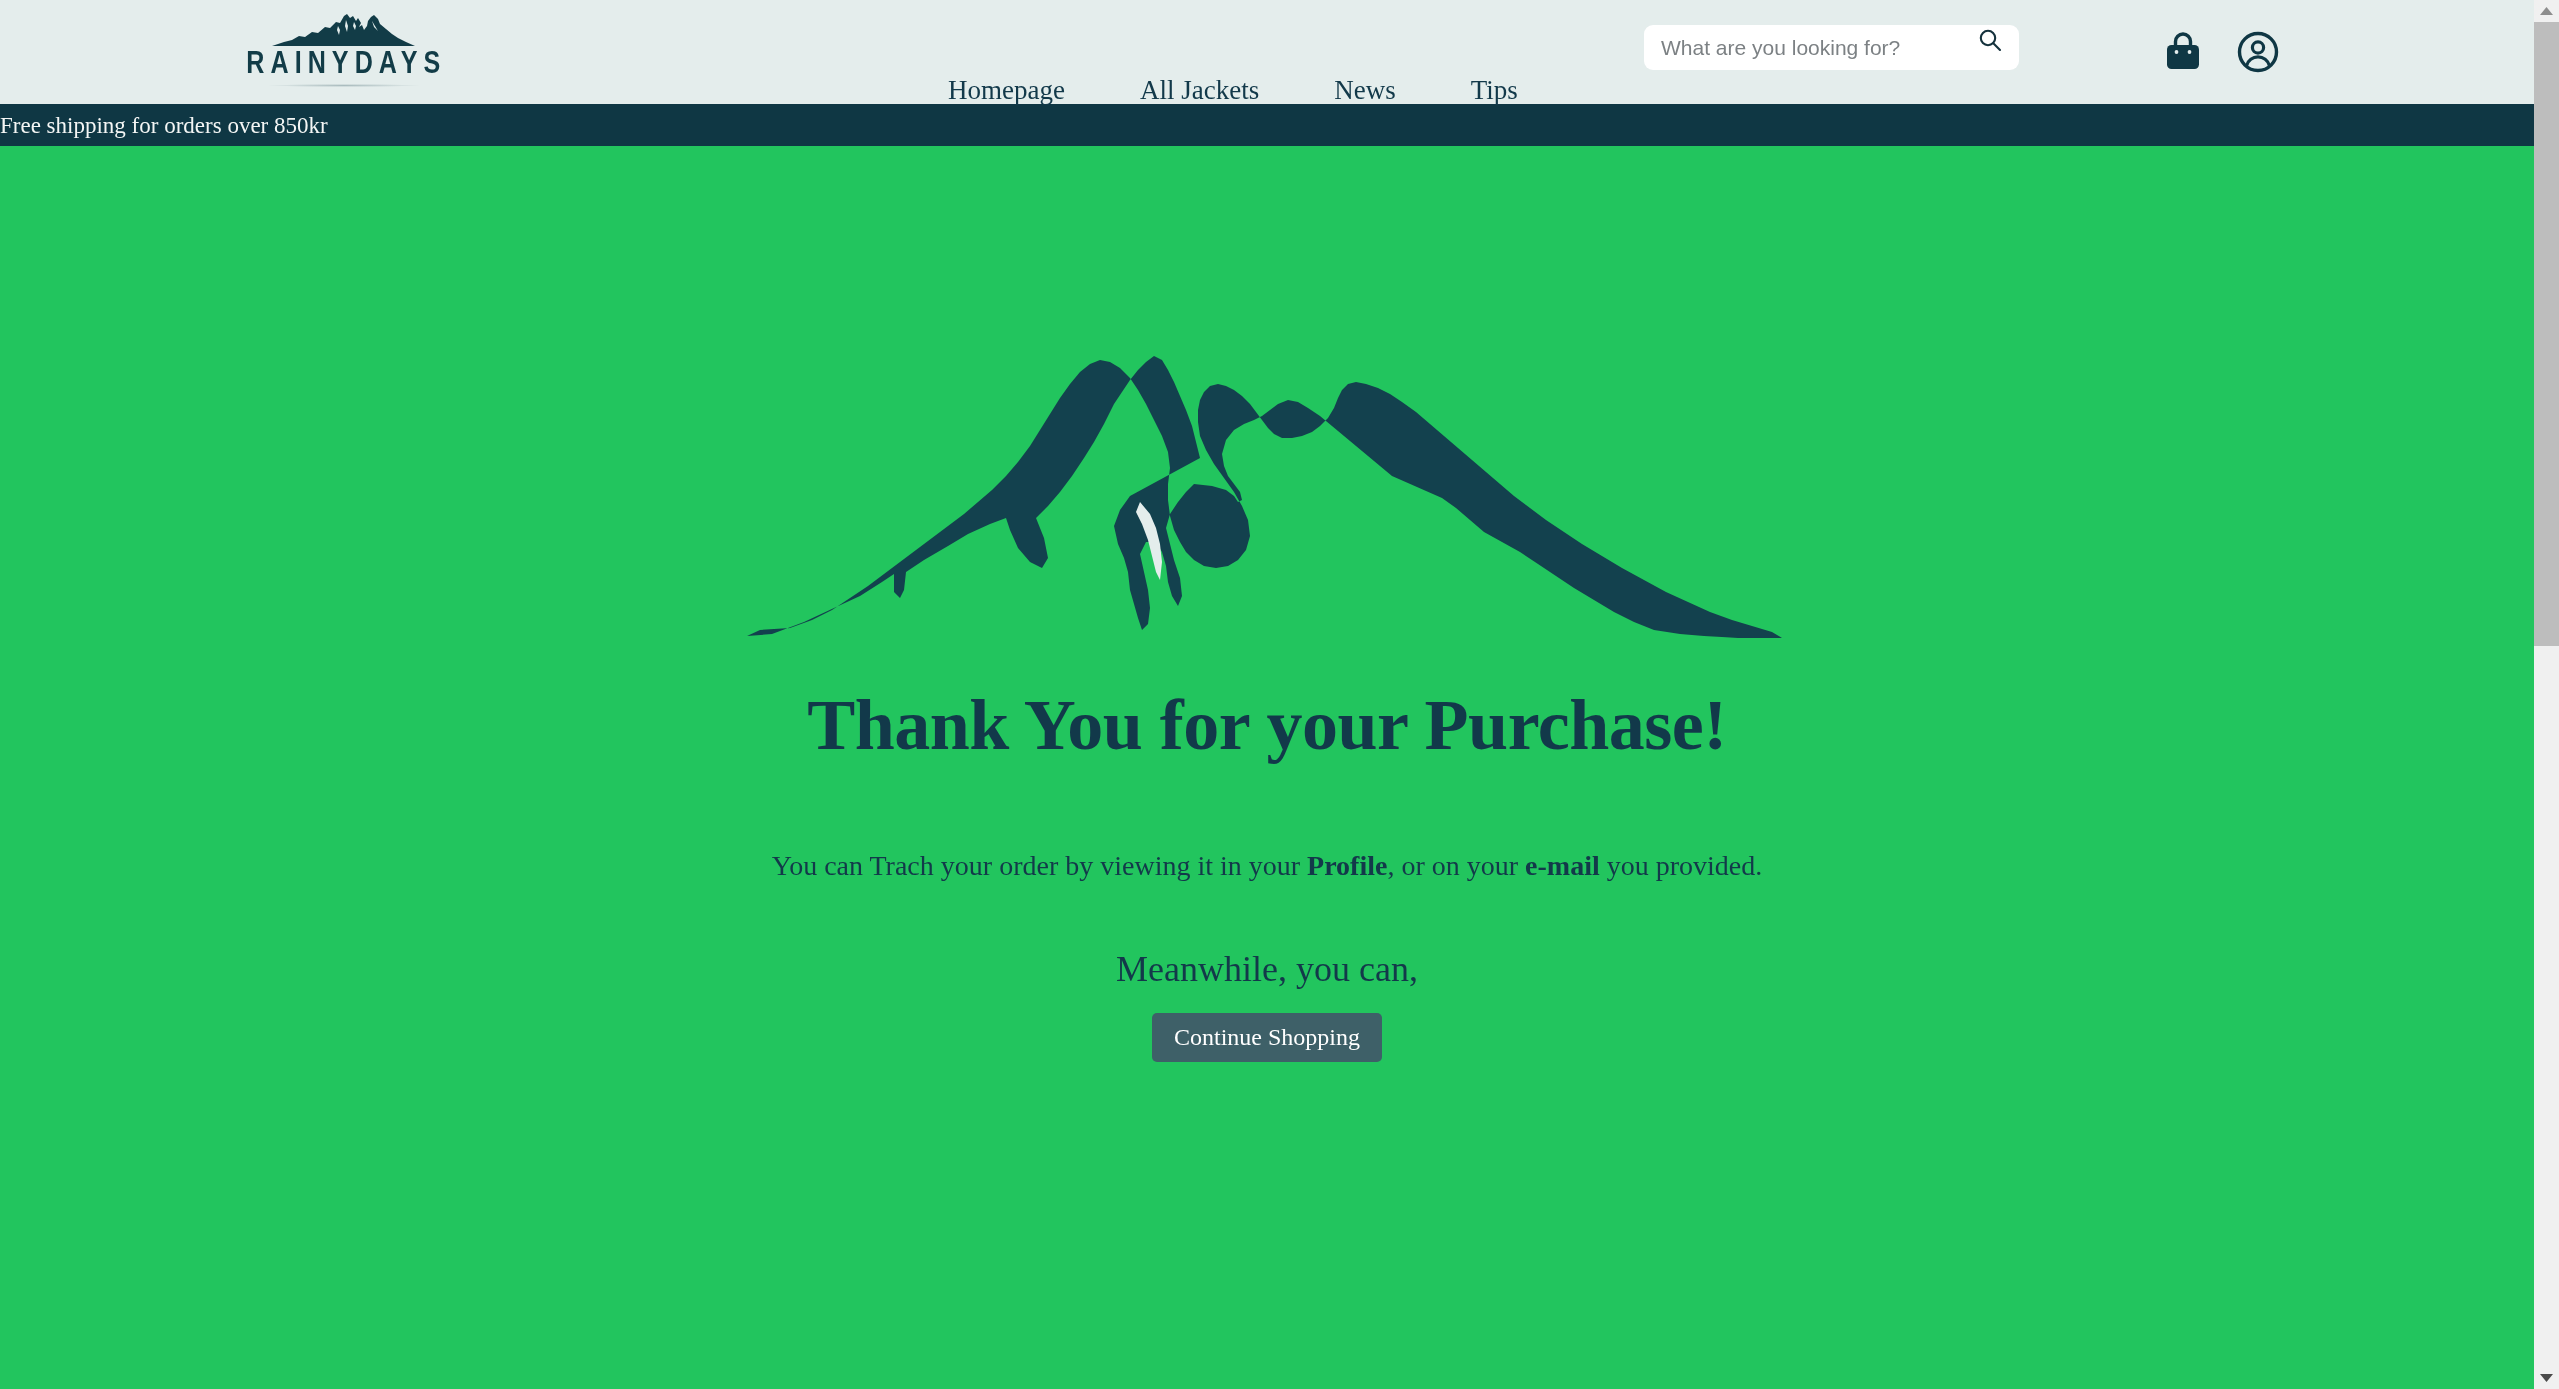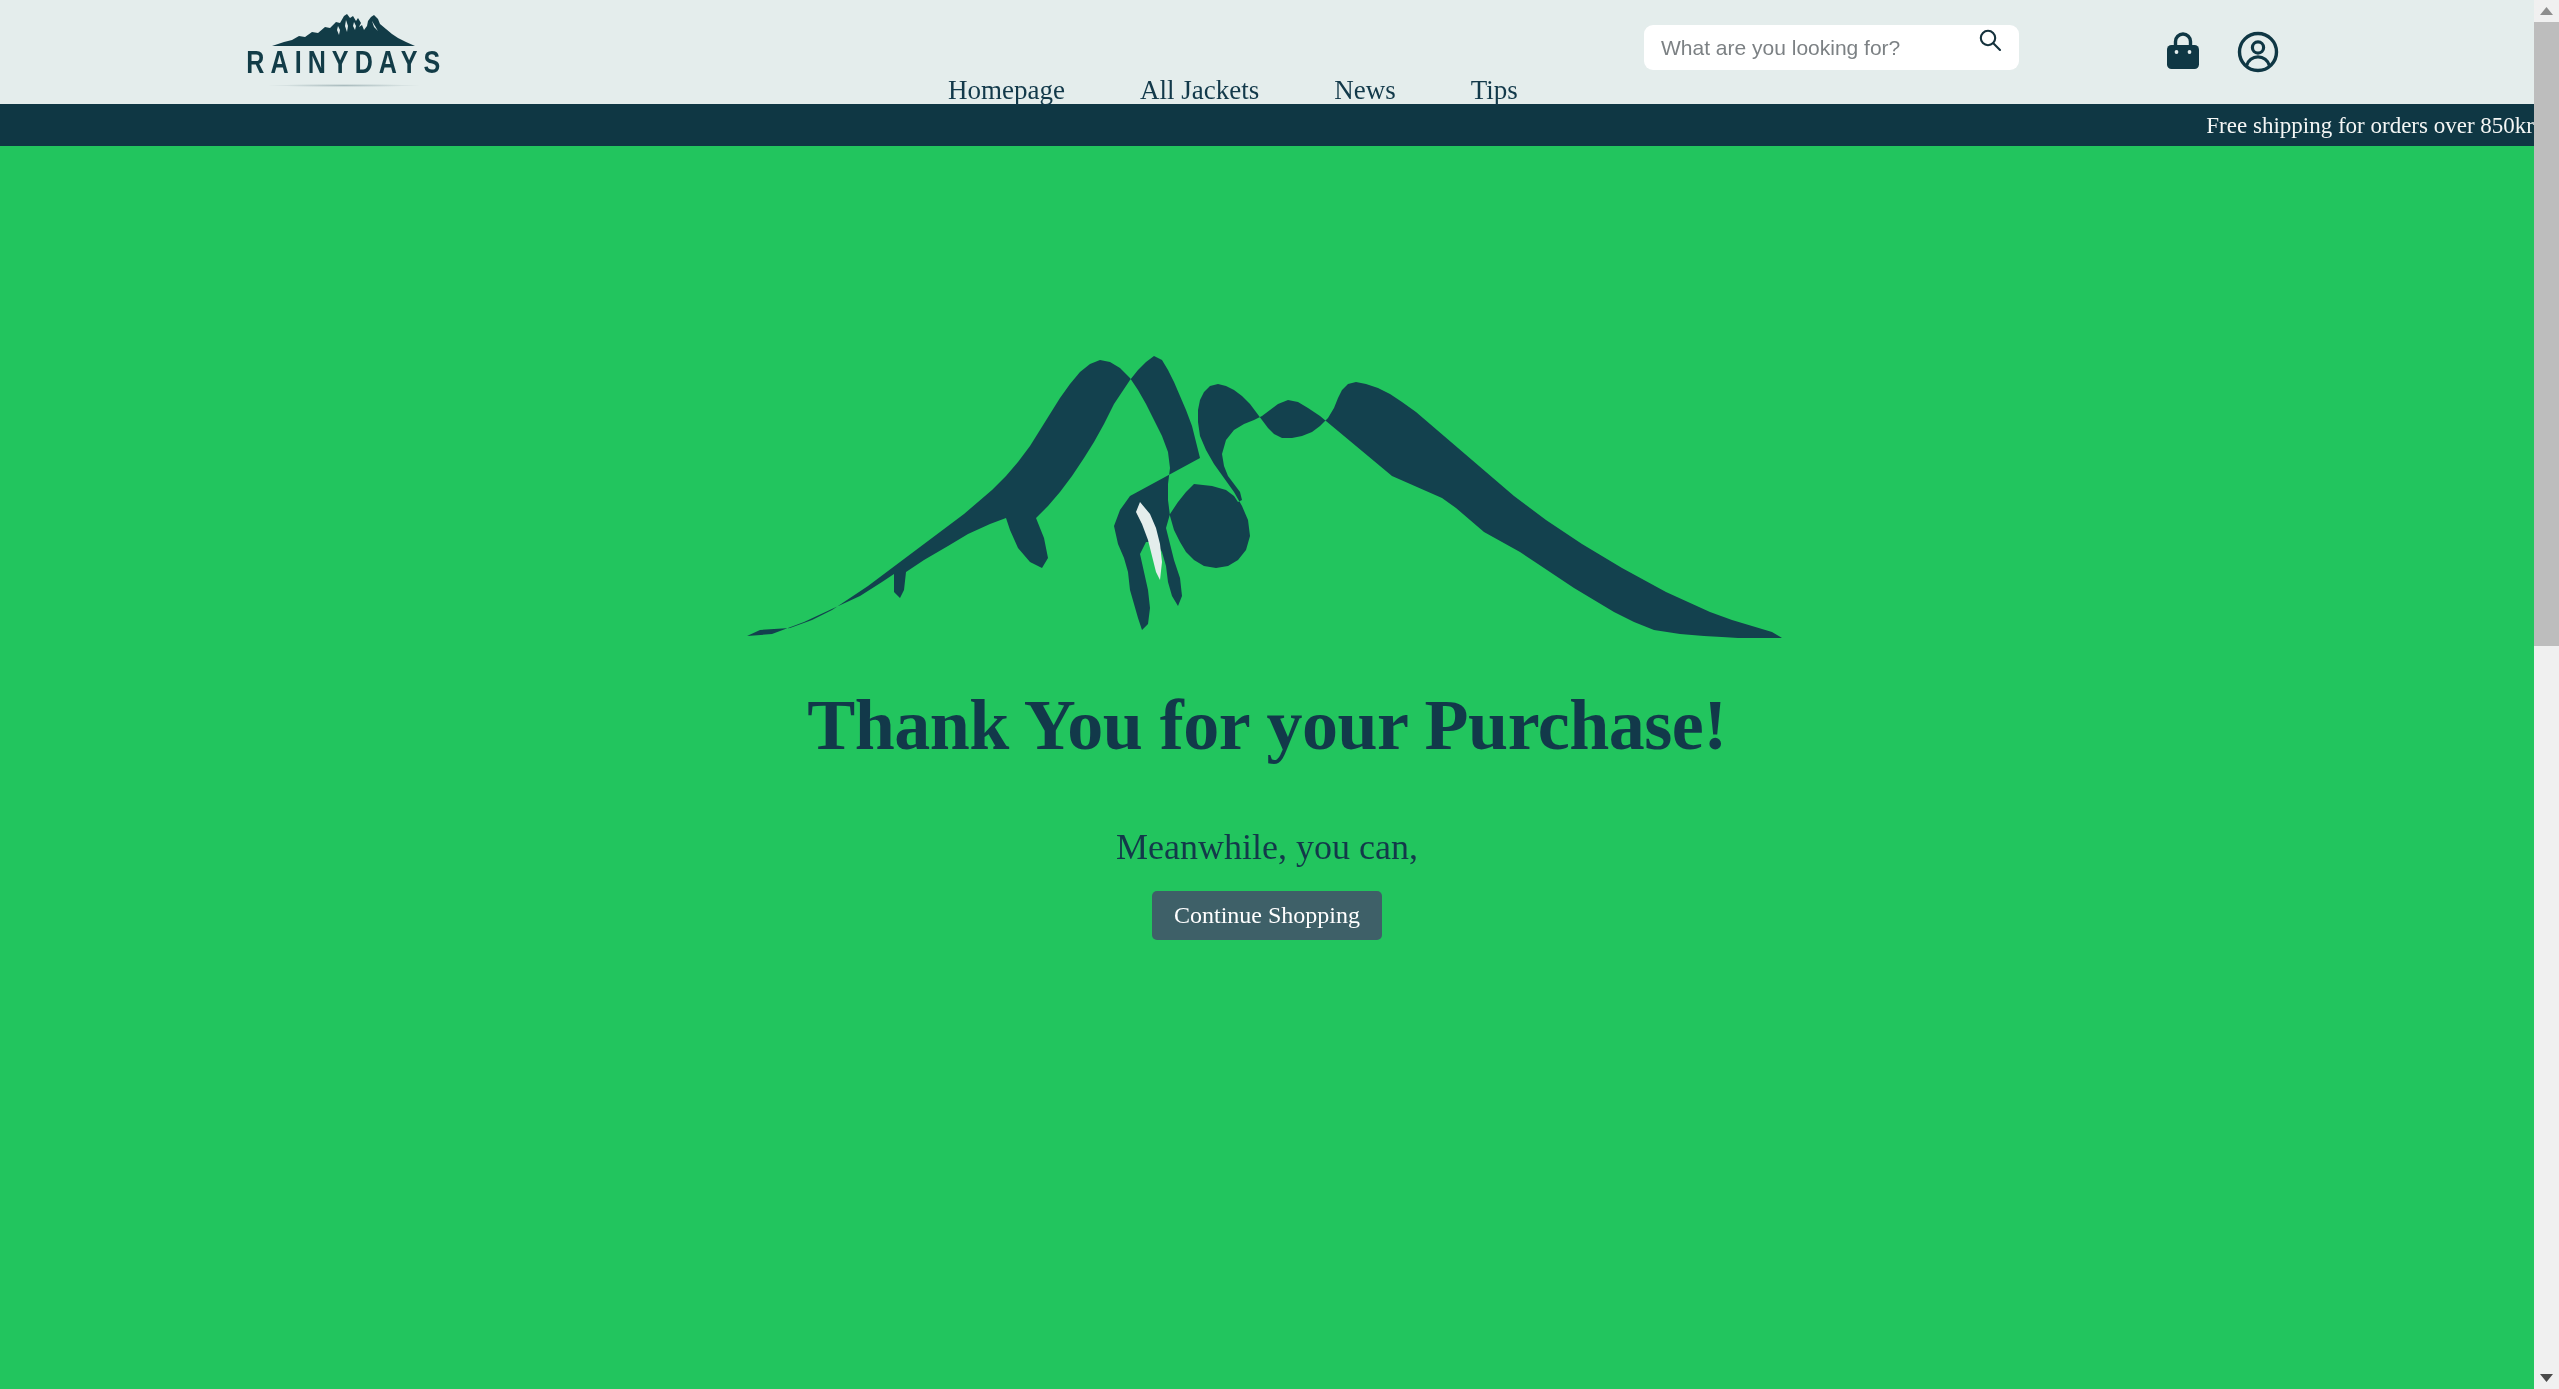--- a/index.html
+++ b/index.html
@@ -134,21 +134,21 @@
     background: transparent; border: none; padding: 0;
     cursor: pointer; display: flex; align-items: center;
   }
 
   
   .banner {
     height: 42px;
     background: #0f3744;
     display: flex;
     align-items: center;
-    justify-content: flex-end;
+    justify-content: flex-start;
   }
   .banner-text {
     color: #f4f6f5;
     font-size: 23px;
     line-height: 1;
   }
 
   
   .main {
     position: relative;
@@ -341,20 +341,23 @@
           L236 156 L222 168 L206 180 L190 192
           L174 204 L158 216 L142 228 L126 240
           L108 252 L90 264 L70 274 L48 282 Z"></path>
         <path fill="#e4edec" d="
           M398 156 L408 168 L414 182 L418 198 L420 216 L418 234
           L414 226 L410 210 L406 194 L400 178 L394 166 Z"></path>
       </svg>
 
       <h1 class="title">Thank You for your Purchase!</h1>
 
+      <p class="subtitle">
+        <span>You can Trach your order by viewing it in your </span><b>Profile</b><span>, or on your </span><b>e-mail</b><span> you provided.</span>
+      </p>
 
       <p class="meanwhile">Meanwhile, you can,</p>
 
       <button class="cta">Continue Shopping</button>
     </div>
 
   </div>
 
   <div id="scrollbar">
     <div class="sb-arrow up">

